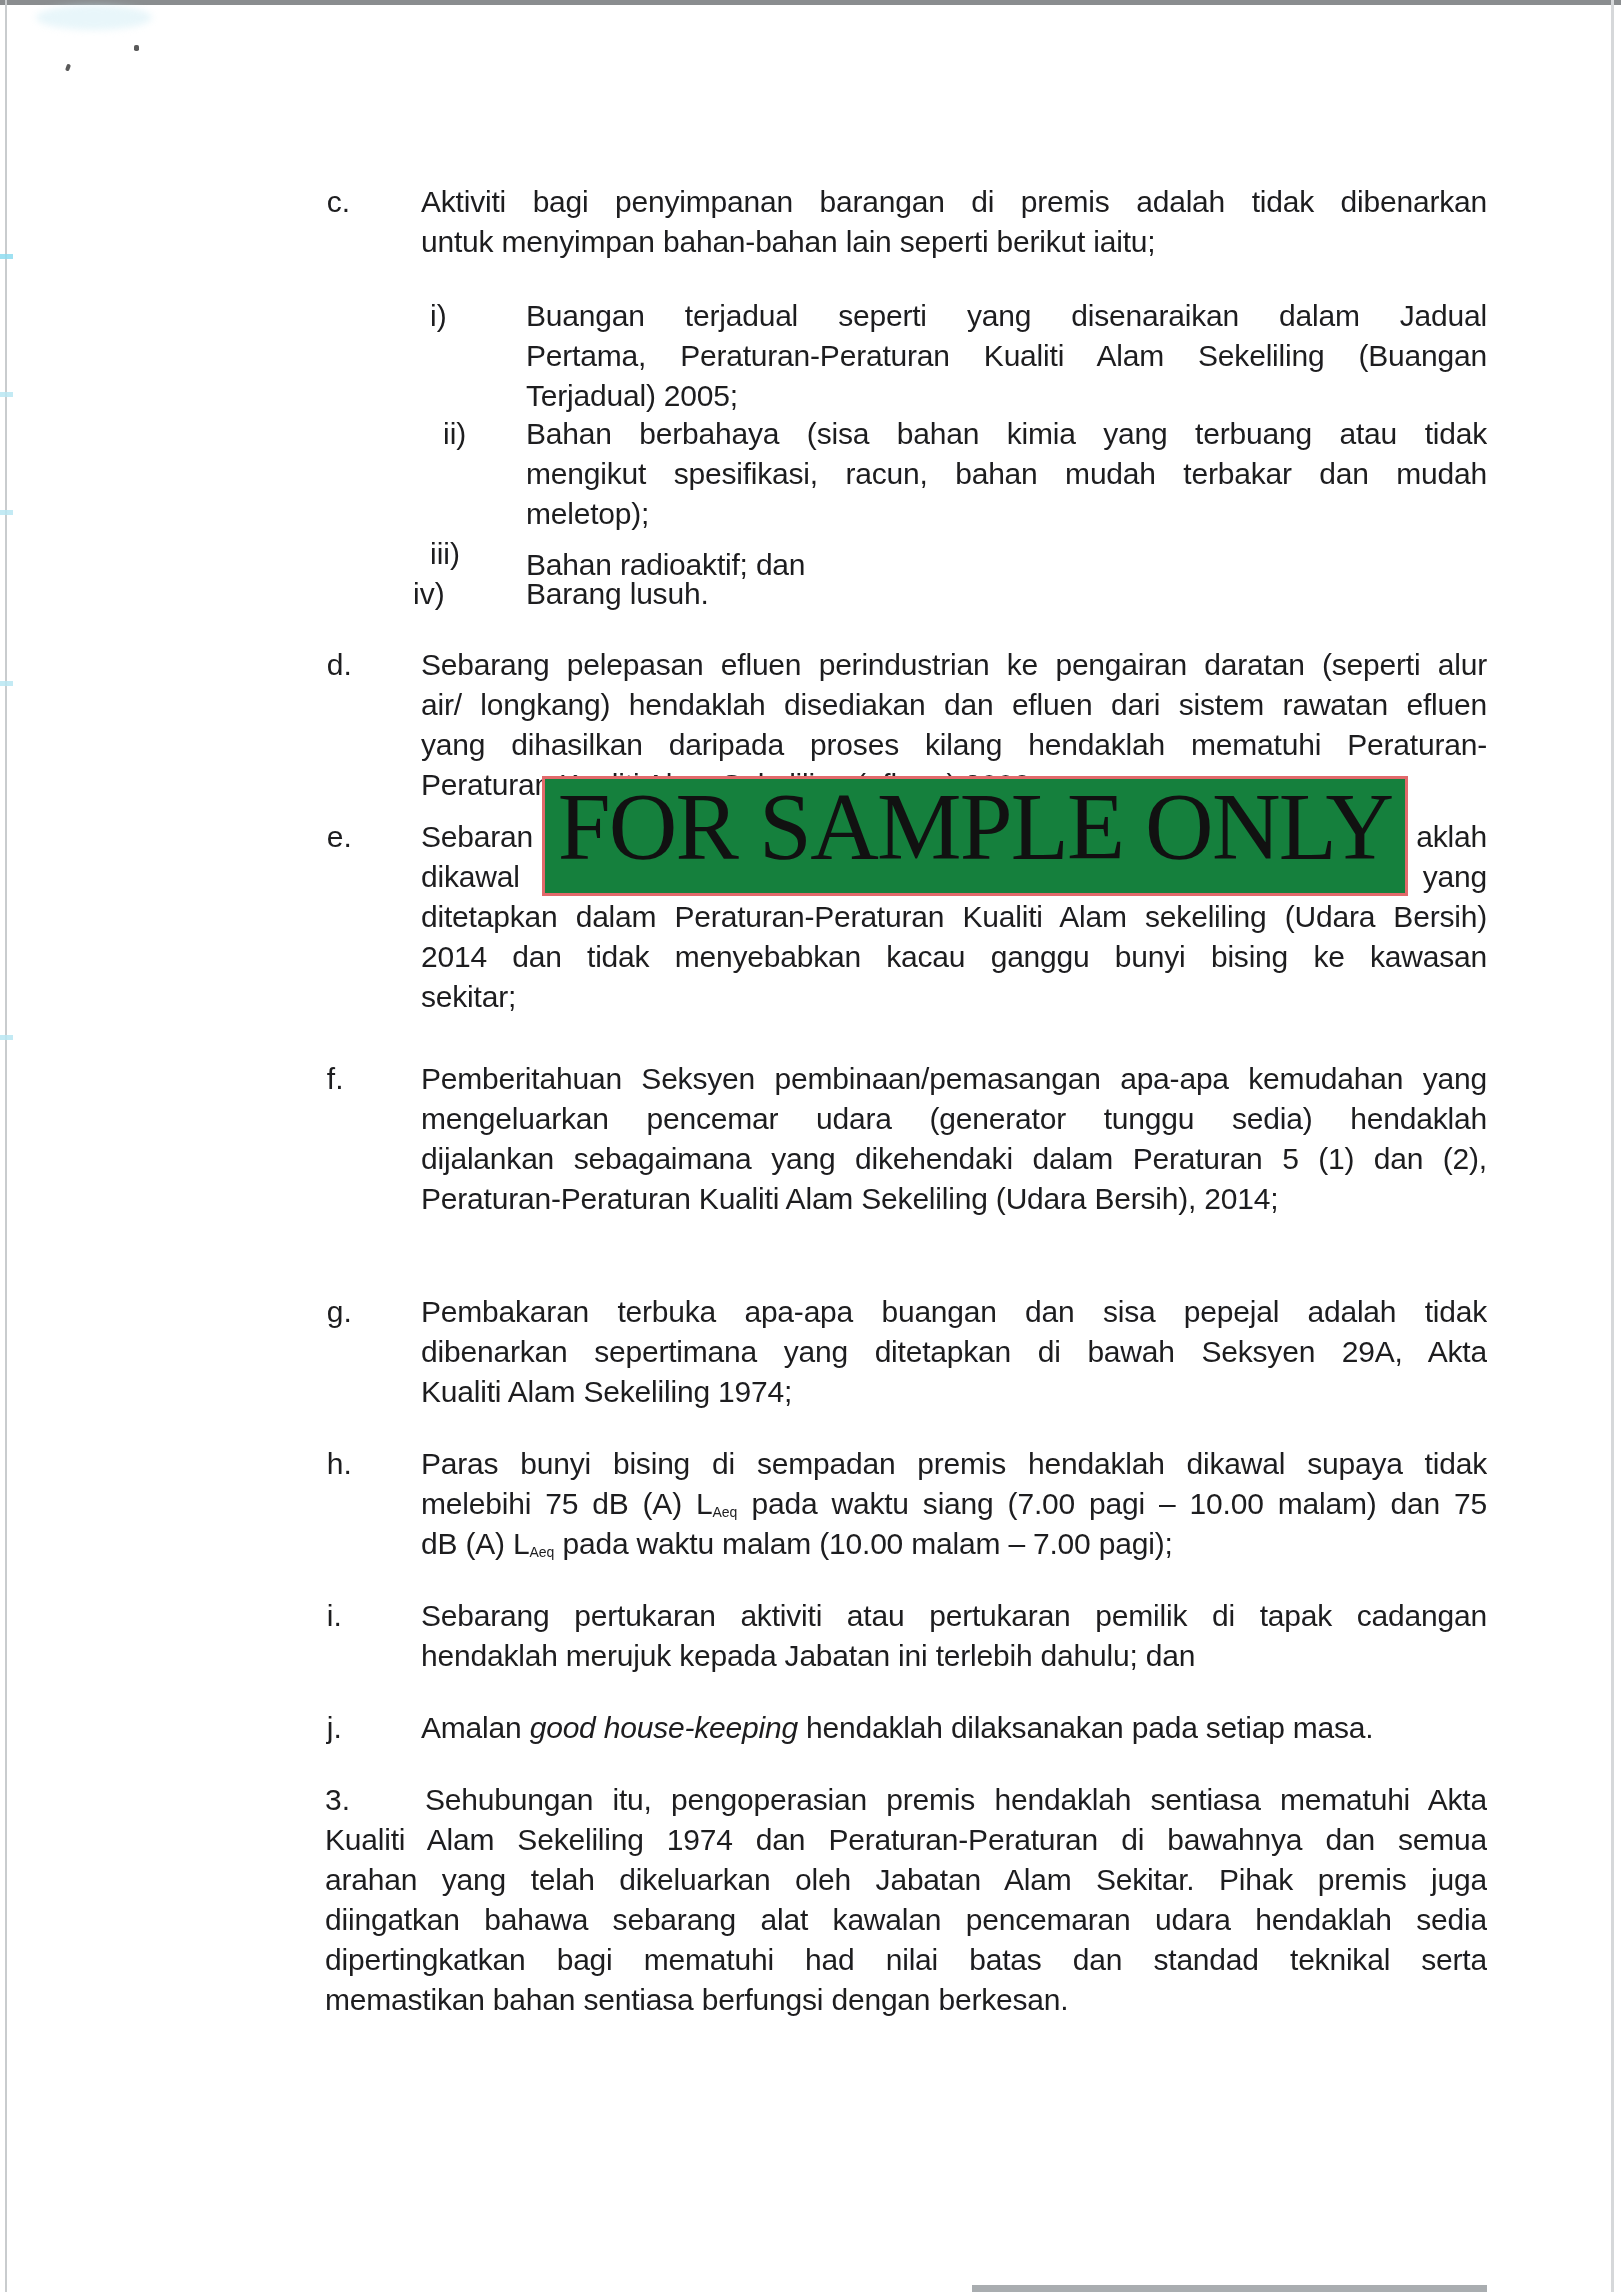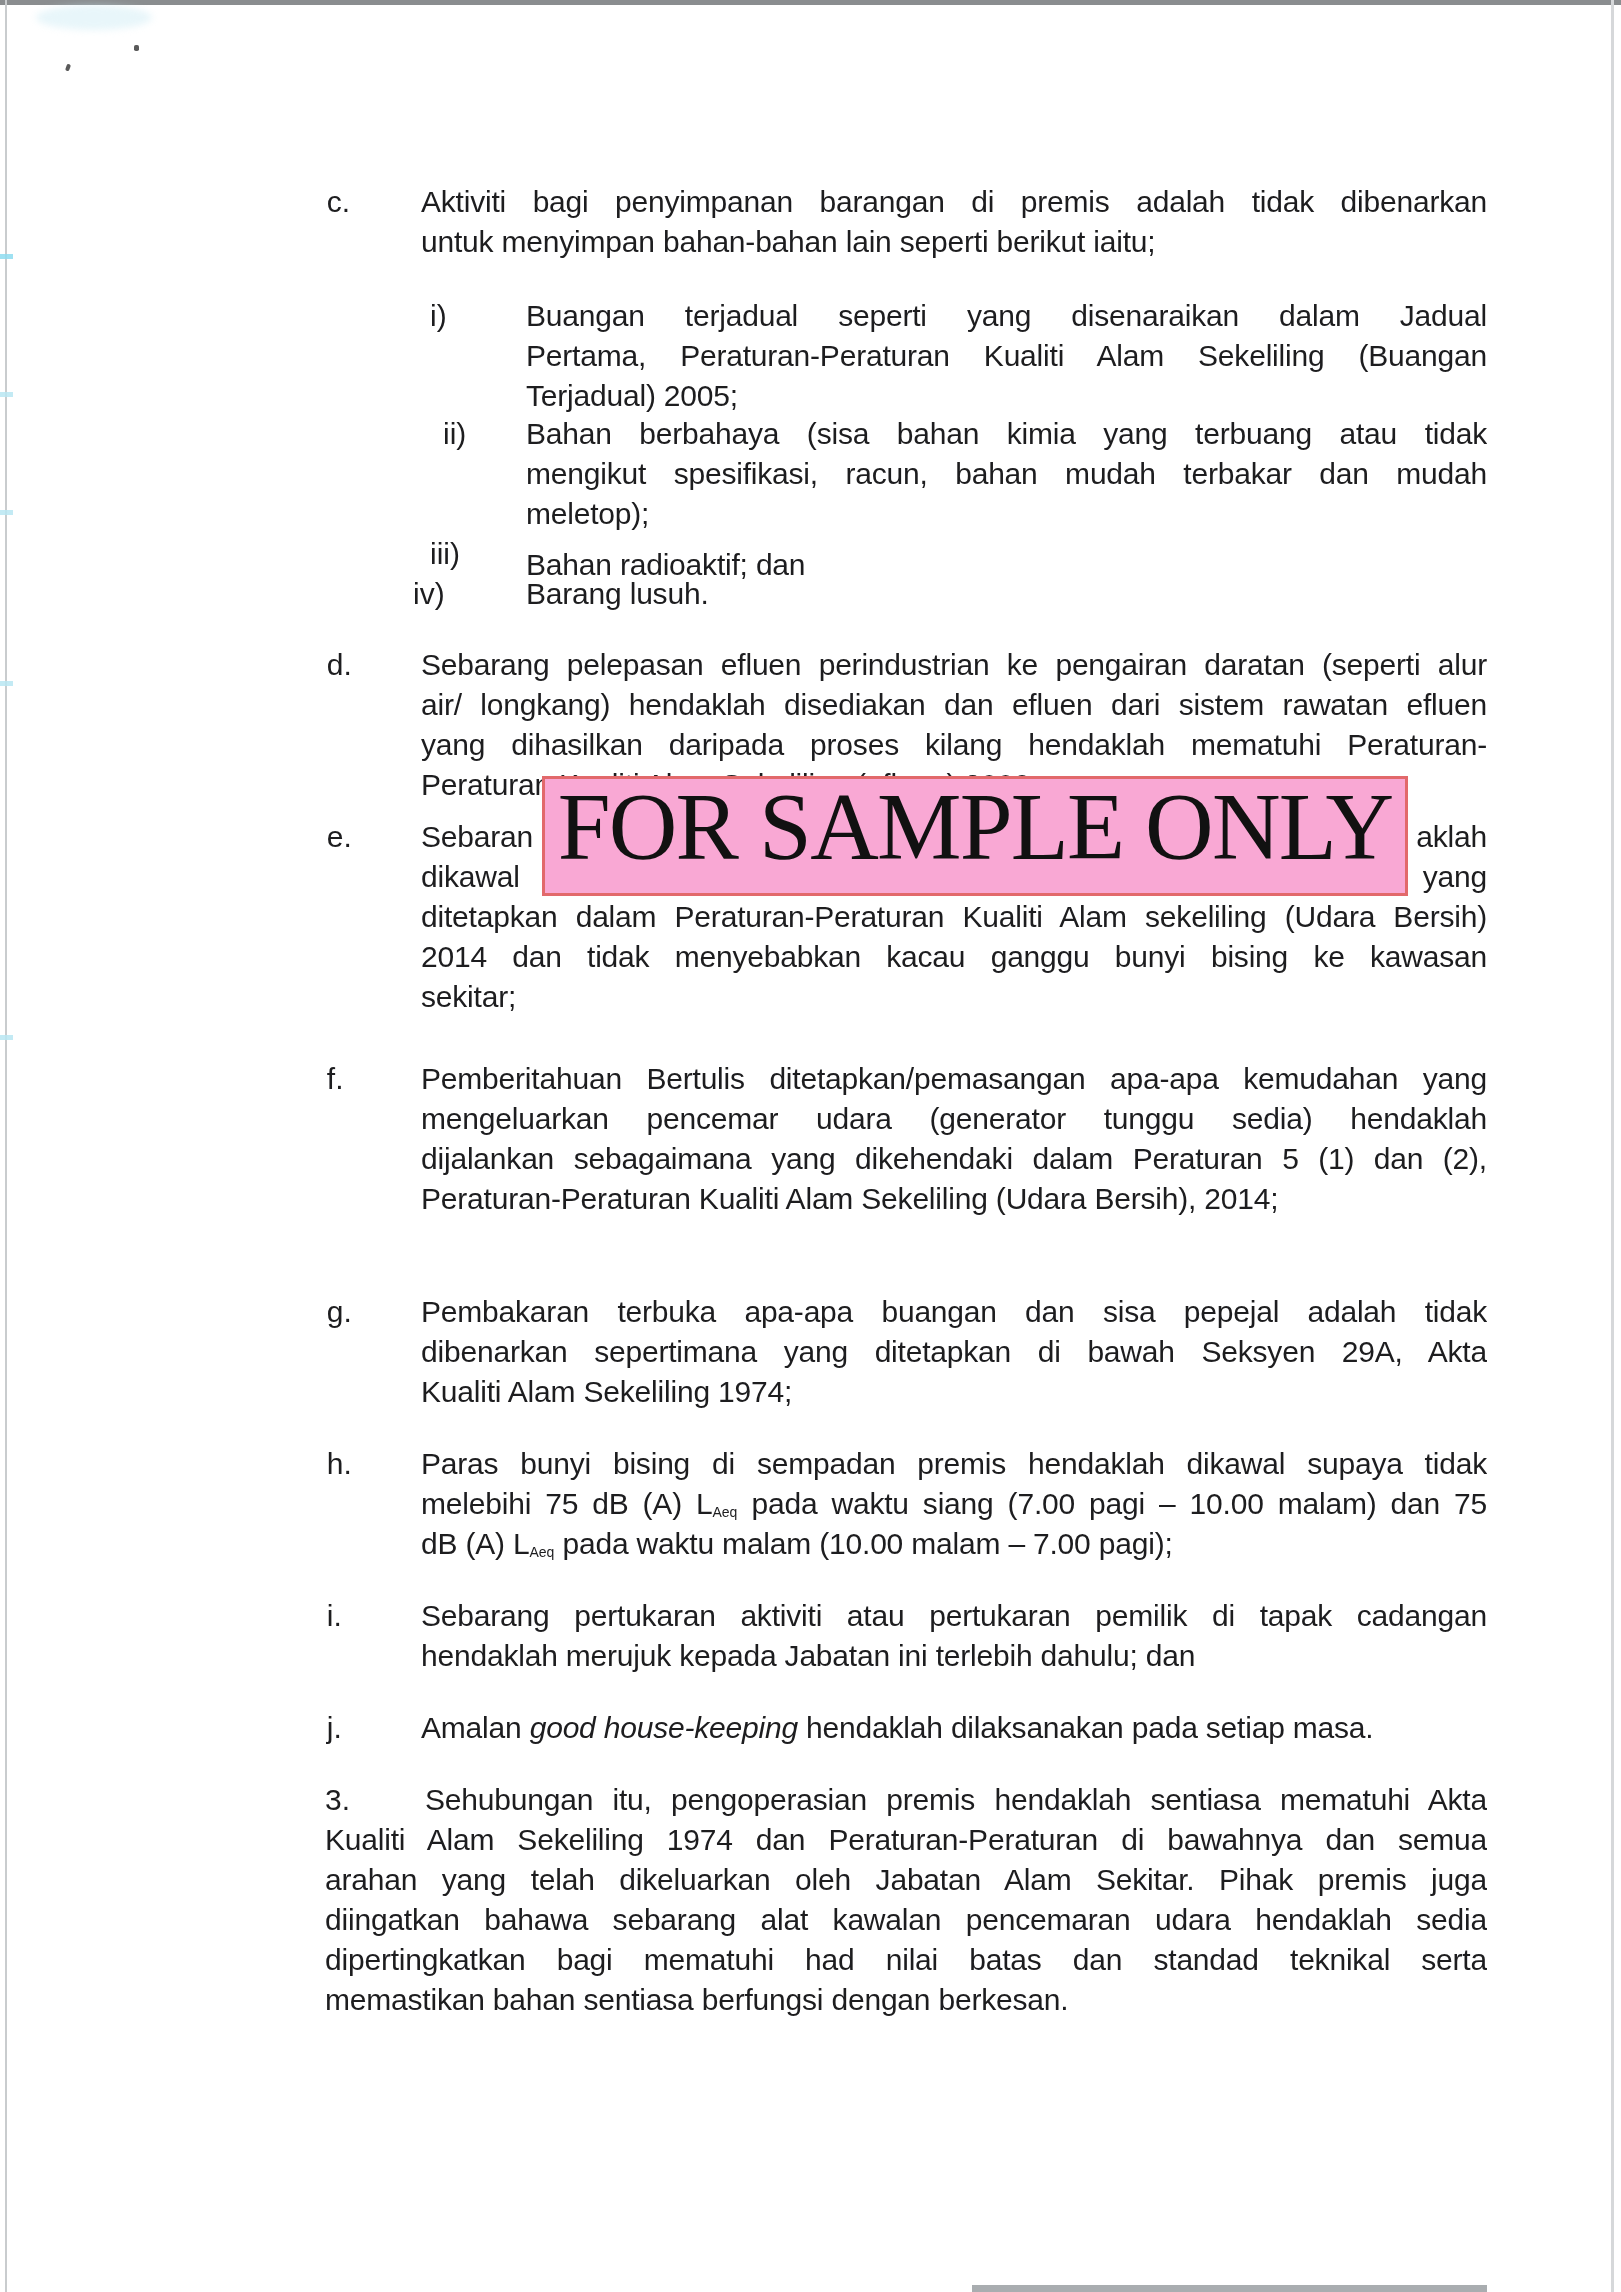--- a/index.html
+++ b/index.html
@@ -25,21 +25,21 @@
   .line{font:30px/40px "Liberation Sans", sans-serif;height:40px;overflow:hidden;letter-spacing:-0.2px;}
   .line.justify{text-align:justify;}
   .line.justify::after{content:"";display:inline-block;width:100%;height:0;}
   .line.split{display:flex;justify-content:space-between;}
   .run.b{font-weight:400;}
   .run.i{font-style:italic;}
   .run.sub{font-size:14px;vertical-align:-2.7px;letter-spacing:0;}
   
   .watermark{
     position:absolute;left:542px;top:776px;width:866px;height:120px;
-    background:#f9a8d4;border:3.6px solid #e2696b;box-sizing:border-box;
+    background:#15803d;border:3.6px solid #e2696b;box-sizing:border-box;
     z-index:5;display:flex;justify-content:center;align-items:flex-start;
   }
   .watermark span{
     font-family:"Liberation Serif", serif;
     font-size:95px;line-height:97px;letter-spacing:-1.8px;
     color:#111111;white-space:nowrap;
   }
 </style>
 </head>
 <body>
@@ -116,21 +116,21 @@
             <span class="runs">yang</span>
           </div>
           <div class="line justify"><span class="runs"><span class="run ">ditetapkan dalam Peraturan-Peraturan Kualiti Alam sekeliling (Udara Bersih)</span></span></div>
           <div class="line justify"><span class="runs"><span class="run ">2014 dan tidak menyebabkan kacau ganggu bunyi bising ke kawasan</span></span></div>
           <div class="line plain"><span class="runs"><span class="run ">sekitar;</span></span></div>
         </div>
       </div>
       <div class="block" style="top: 1059px;">
         <span class="label" style="left: 1.8px;">f.</span>
         <div class="lines" style="margin-left: 96px;">
-          <div class="line justify"><span class="runs"><span class="run ">Pemberitahuan Bertulis ditetapkan/pemasangan apa-apa kemudahan yang</span></span></div>
+          <div class="line justify"><span class="runs"><span class="run ">Pemberitahuan Seksyen pembinaan/pemasangan apa-apa kemudahan yang</span></span></div>
           <div class="line justify"><span class="runs"><span class="run ">mengeluarkan pencemar udara (generator tunggu sedia) hendaklah</span></span></div>
           <div class="line justify"><span class="runs"><span class="run ">dijalankan sebagaimana yang dikehendaki dalam Peraturan 5 (1) dan (2),</span></span></div>
           <div class="line plain"><span class="runs"><span class="run ">Peraturan-Peraturan Kualiti Alam Sekeliling (Udara Bersih), 2014;</span></span></div>
         </div>
       </div>
       <div class="block" style="top: 1292px;">
         <span class="label" style="left: 1.8px;">g.</span>
         <div class="lines" style="margin-left: 96px;">
           <div class="line justify"><span class="runs"><span class="run ">Pembakaran terbuka apa-apa buangan dan sisa pepejal adalah tidak</span></span></div>
           <div class="line justify"><span class="runs"><span class="run ">dibenarkan sepertimana yang ditetapkan di bawah Seksyen 29A, Akta</span></span></div>

